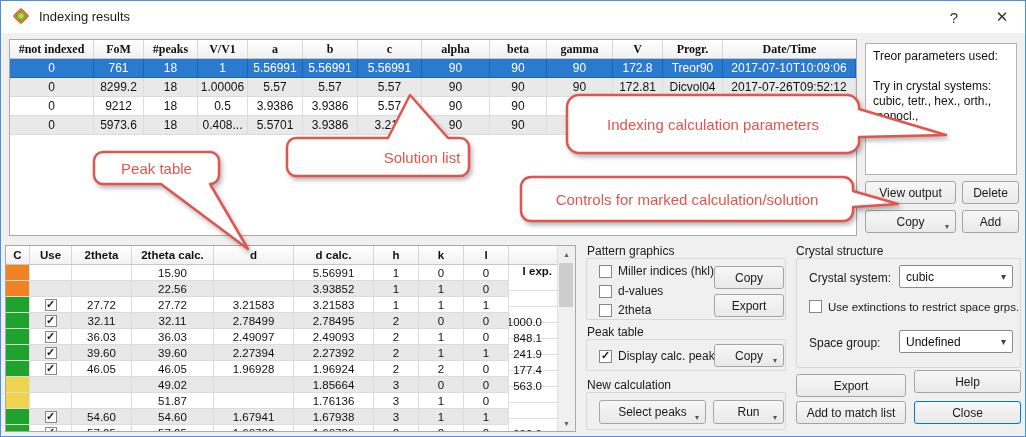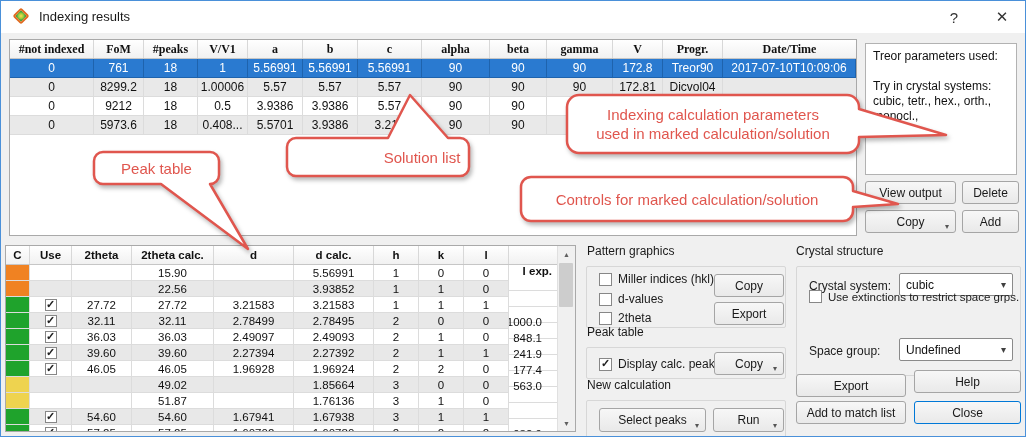--- a/index.html
+++ b/index.html
@@ -25,21 +25,21 @@
   .btn.focus{border:1px solid var(--focus);}
   .combo{display:flex;align-items:center;position:absolute;box-sizing:border-box;background:#fff;
     border:1px solid #8a8a8a;border-radius:2px;font-size:12px;color:#111;padding:0 6px;}
   .combo .carrow{margin-left:auto;font-size:10px;color:#404040;}
   .cbx{display:inline-flex;align-items:center;justify-content:center;width:13px;height:13px;
     background:#fff;border:1px solid #878787;box-sizing:border-box;flex:none;}
   .ckm{font-size:11px;font-weight:bold;color:#222;line-height:11px;margin-top:-1px;}
   .cbrow{display:flex;align-items:center;gap:6px;position:absolute;}
   .cblabel{font-size:12px;color:#1a1a1a;}
   .panel-label{position:absolute;font-size:12px;color:#1a1a1a;}
-  .groupbox{position:absolute;border:1px solid #d7d7d7;border-radius:2px;box-sizing:border-box;margin-top:8px;}
+  .groupbox{position:absolute;border:1px solid #d7d7d7;border-radius:2px;box-sizing:border-box;}
 
   
   .stable{left:8px;top:38px;width:848px;height:197px;background:#fff;border:1px solid #a9a9a9;overflow:hidden;}
   .sheader{display:flex;height:18px;background:linear-gradient(#ffffff,#f1f1f1);border-bottom:1px solid #c6c6c6;}
   .sheader>div{display:flex;align-items:center;justify-content:center;font-size:12px;font-weight:bold;
     color:#111;border-right:1px solid #d8d8d8;box-sizing:border-box;font-family:Liberation Serif, serif;}
   .srow{display:flex;height:19px;}
   .srow>div{display:flex;align-items:center;justify-content:center;font-size:12px;color:#111;
     border-right:1px solid #dcdcdc;border-bottom:1px solid #dcdcdc;box-sizing:border-box;}
   .sbody .srow:nth-of-type(even){background:#e9e9e9;}
@@ -167,20 +167,21 @@
           <div class="sc2">18</div>
           <div class="sc3">1.00006</div>
           <div class="sc4">5.57</div>
           <div class="sc5">5.57</div>
           <div class="sc6">5.57</div>
           <div class="sc7">90</div>
           <div class="sc8">90</div>
           <div class="sc9">90</div>
           <div class="sc10">172.81</div>
           <div class="sc11">Dicvol04</div>
+          <div class="sc12">2017-07-26T09:52:12</div>
         </div>
 
         <div class="srow">
           <div class="sc0">0</div>
           <div class="sc1">9212</div>
           <div class="sc2">18</div>
           <div class="sc3">0.5</div>
           <div class="sc4">3.9386</div>
           <div class="sc5">3.9386</div>
           <div class="sc6">5.57</div>
@@ -502,21 +503,21 @@
       </div>
   </div>
 
   <div class="panel-label" style="left:795px;top:243px;">Crystal structure</div>
   <div class="groupbox" style="left:795px;top:257px;width:225px;height:110px;">
     <div class="panel-label" style="left:12px;top:12px;">Crystal system:</div>
     <div class="combo" style="left:102px;top:6px;width:114px;height:23px;">
       <span>cubic</span>
       <span class="carrow">▾</span>
     </div>
-    <label class="cbrow" style="left:12px;top:23px;">
+    <label class="cbrow" style="left:12px;top:41px;">
       <span class="cbx"></span>
       <span class="cblabel" style="font-size:11.5px;">Use extinctions to restrict space grps.</span>
     </label>
     <div class="panel-label" style="left:12px;top:77px;">Space group:</div>
     <div class="combo" style="left:102px;top:71px;width:114px;height:23px;">
       <span>Undefined</span>
       <span class="carrow">▾</span>
     </div>
   </div>
   <div class="btn" style="left:795px;top:373px;width:110px;height:23px;">
@@ -539,19 +540,18 @@
     <path d="M530,176 H842 A10 10 0 0 1 852,186 V190 L897,203 L852,206 V210 A10 10 0 0 1 842,220 H530 A10 10 0 0 1 520,210 V186 A10 10 0 0 1 530,176 Z"></path>
   </svg>
   <div class="callout-text" style="left:93px;top:151px;width:125px;height:32px;">
       <span>Peak table</span>
     </div>
   <div class="callout-text" style="left:286px;top:137px;width:182px;height:38px;margin-left:44px;">
       <span>Solution list</span>
     </div>
   <div class="callout-text" style="left:566px;top:94px;width:292px;height:58px;">
     <span>Indexing calculation parameters</span>
-    <span>used in marked calculation/solution</span>
   </div>
   <div class="callout-text" style="left:520px;top:176px;width:332px;height:44px;">
       <span>Controls for marked calculation/solution</span>
     </div>
 
 </div>
 
 </body></html>

